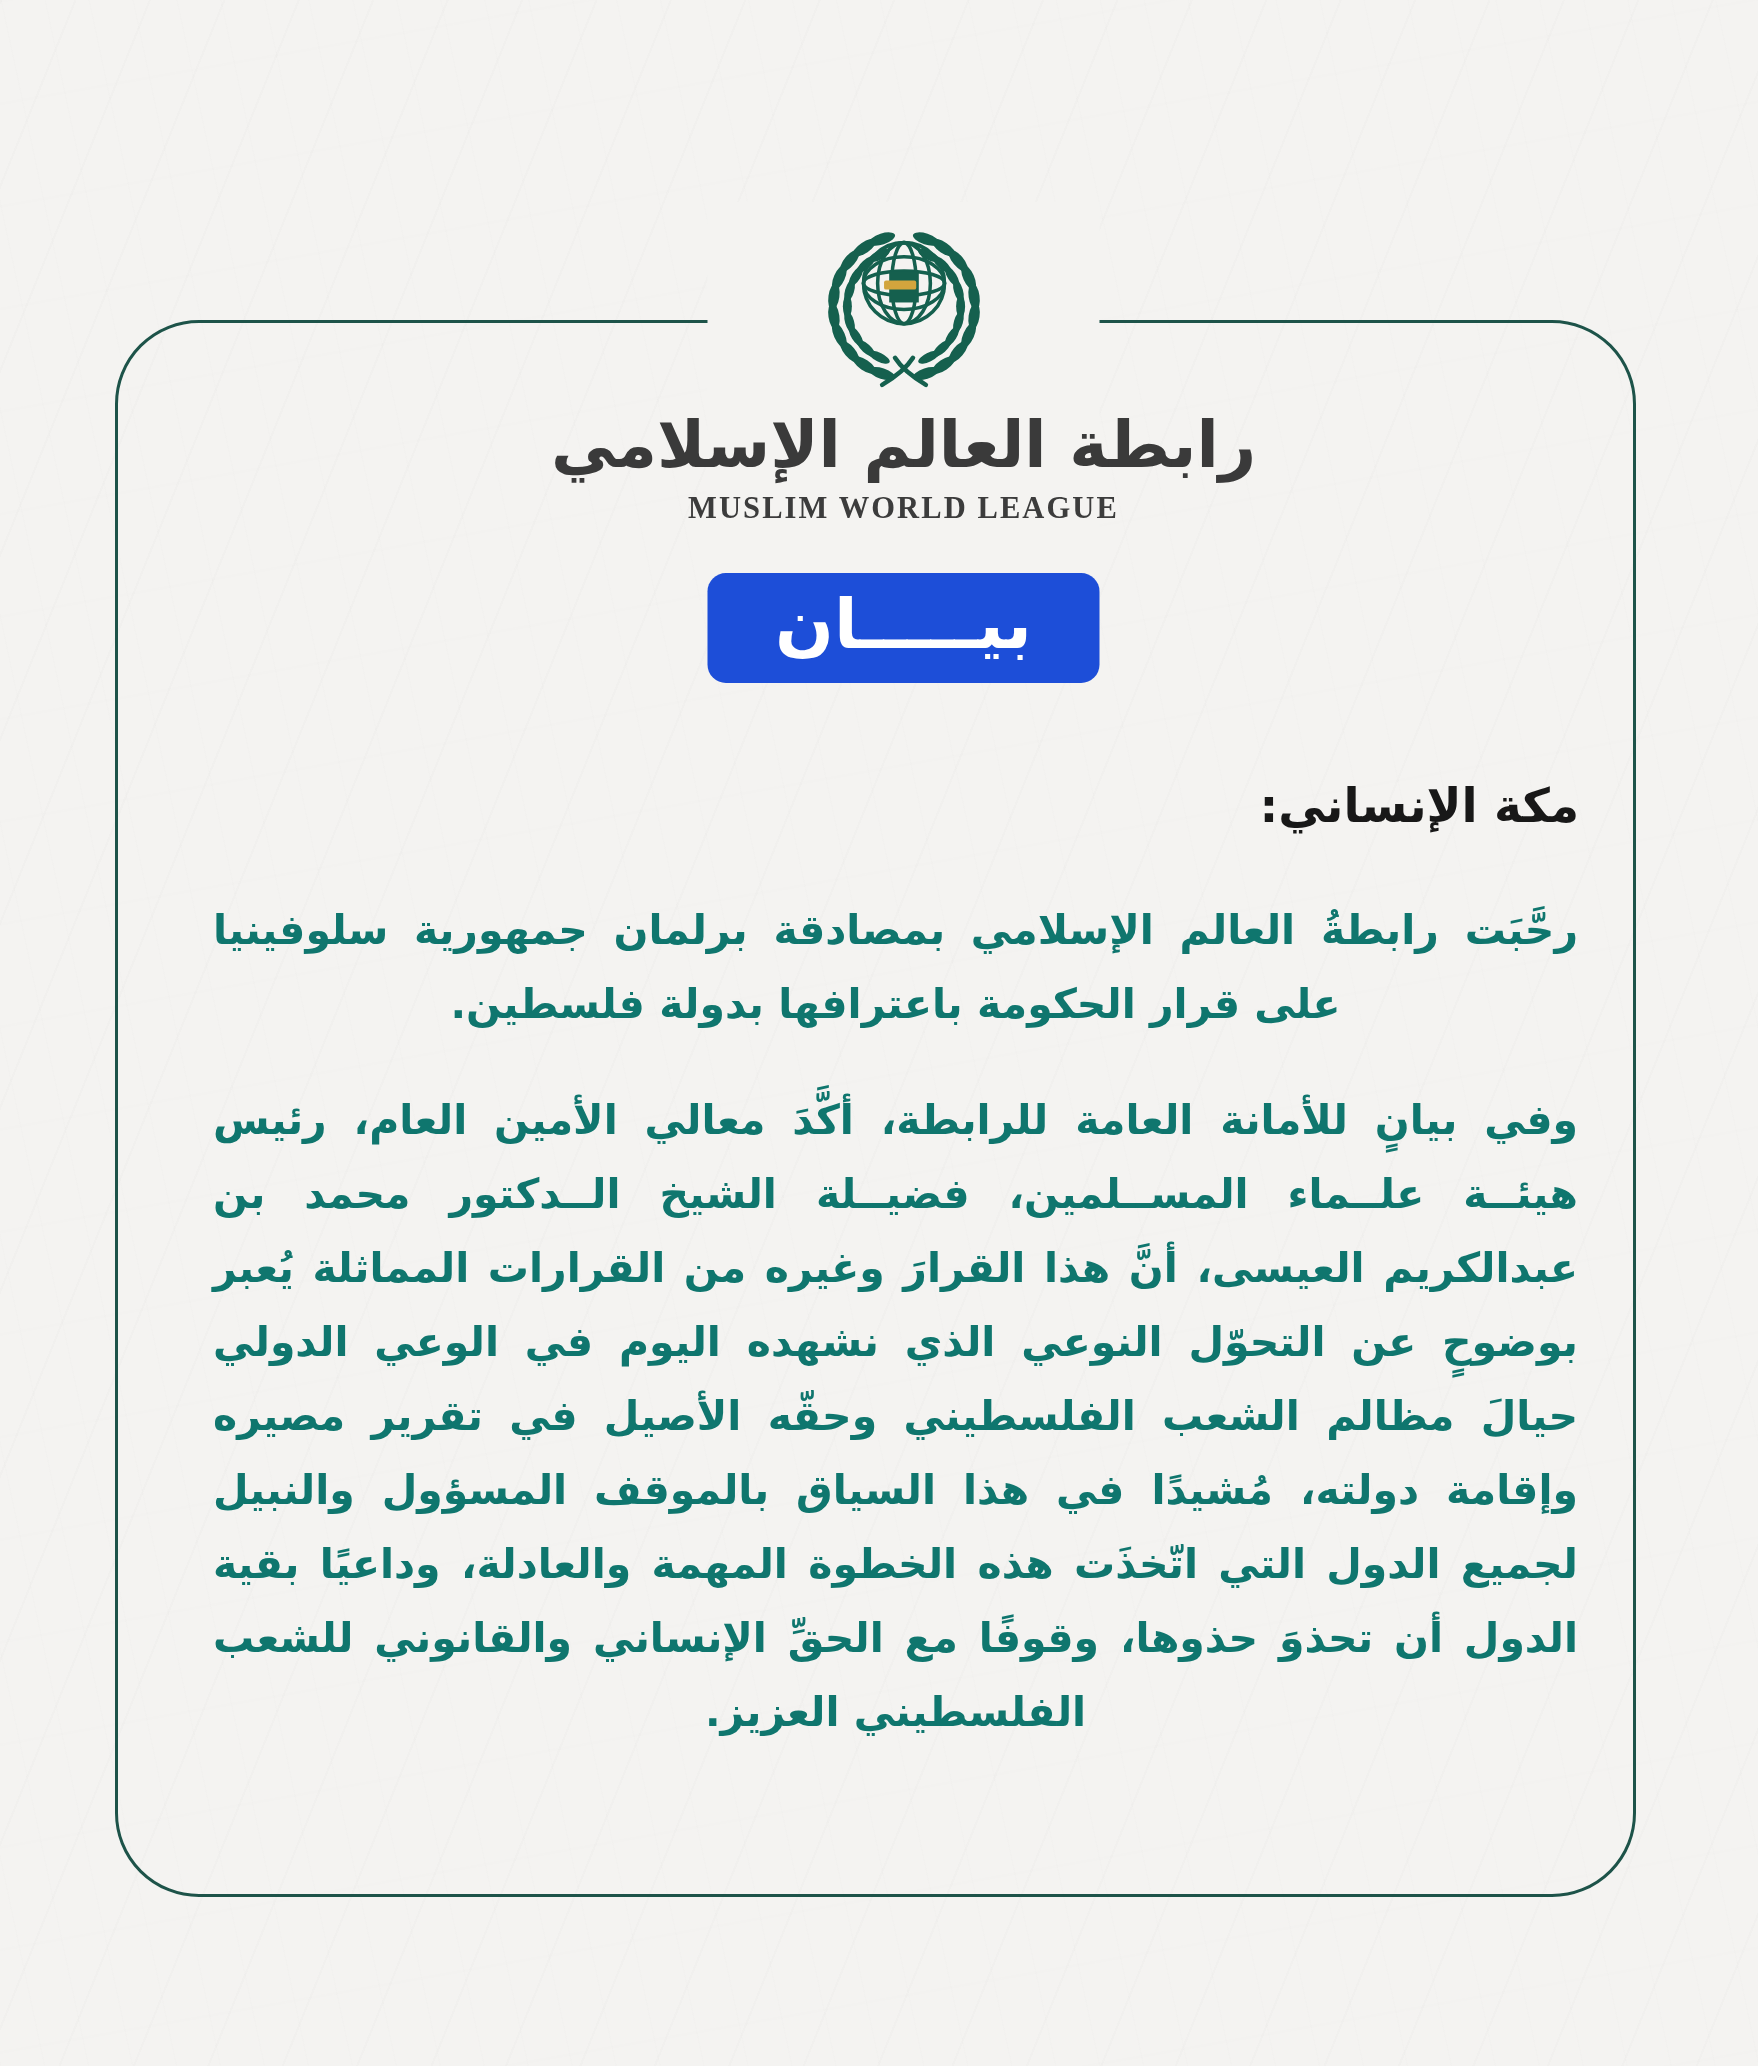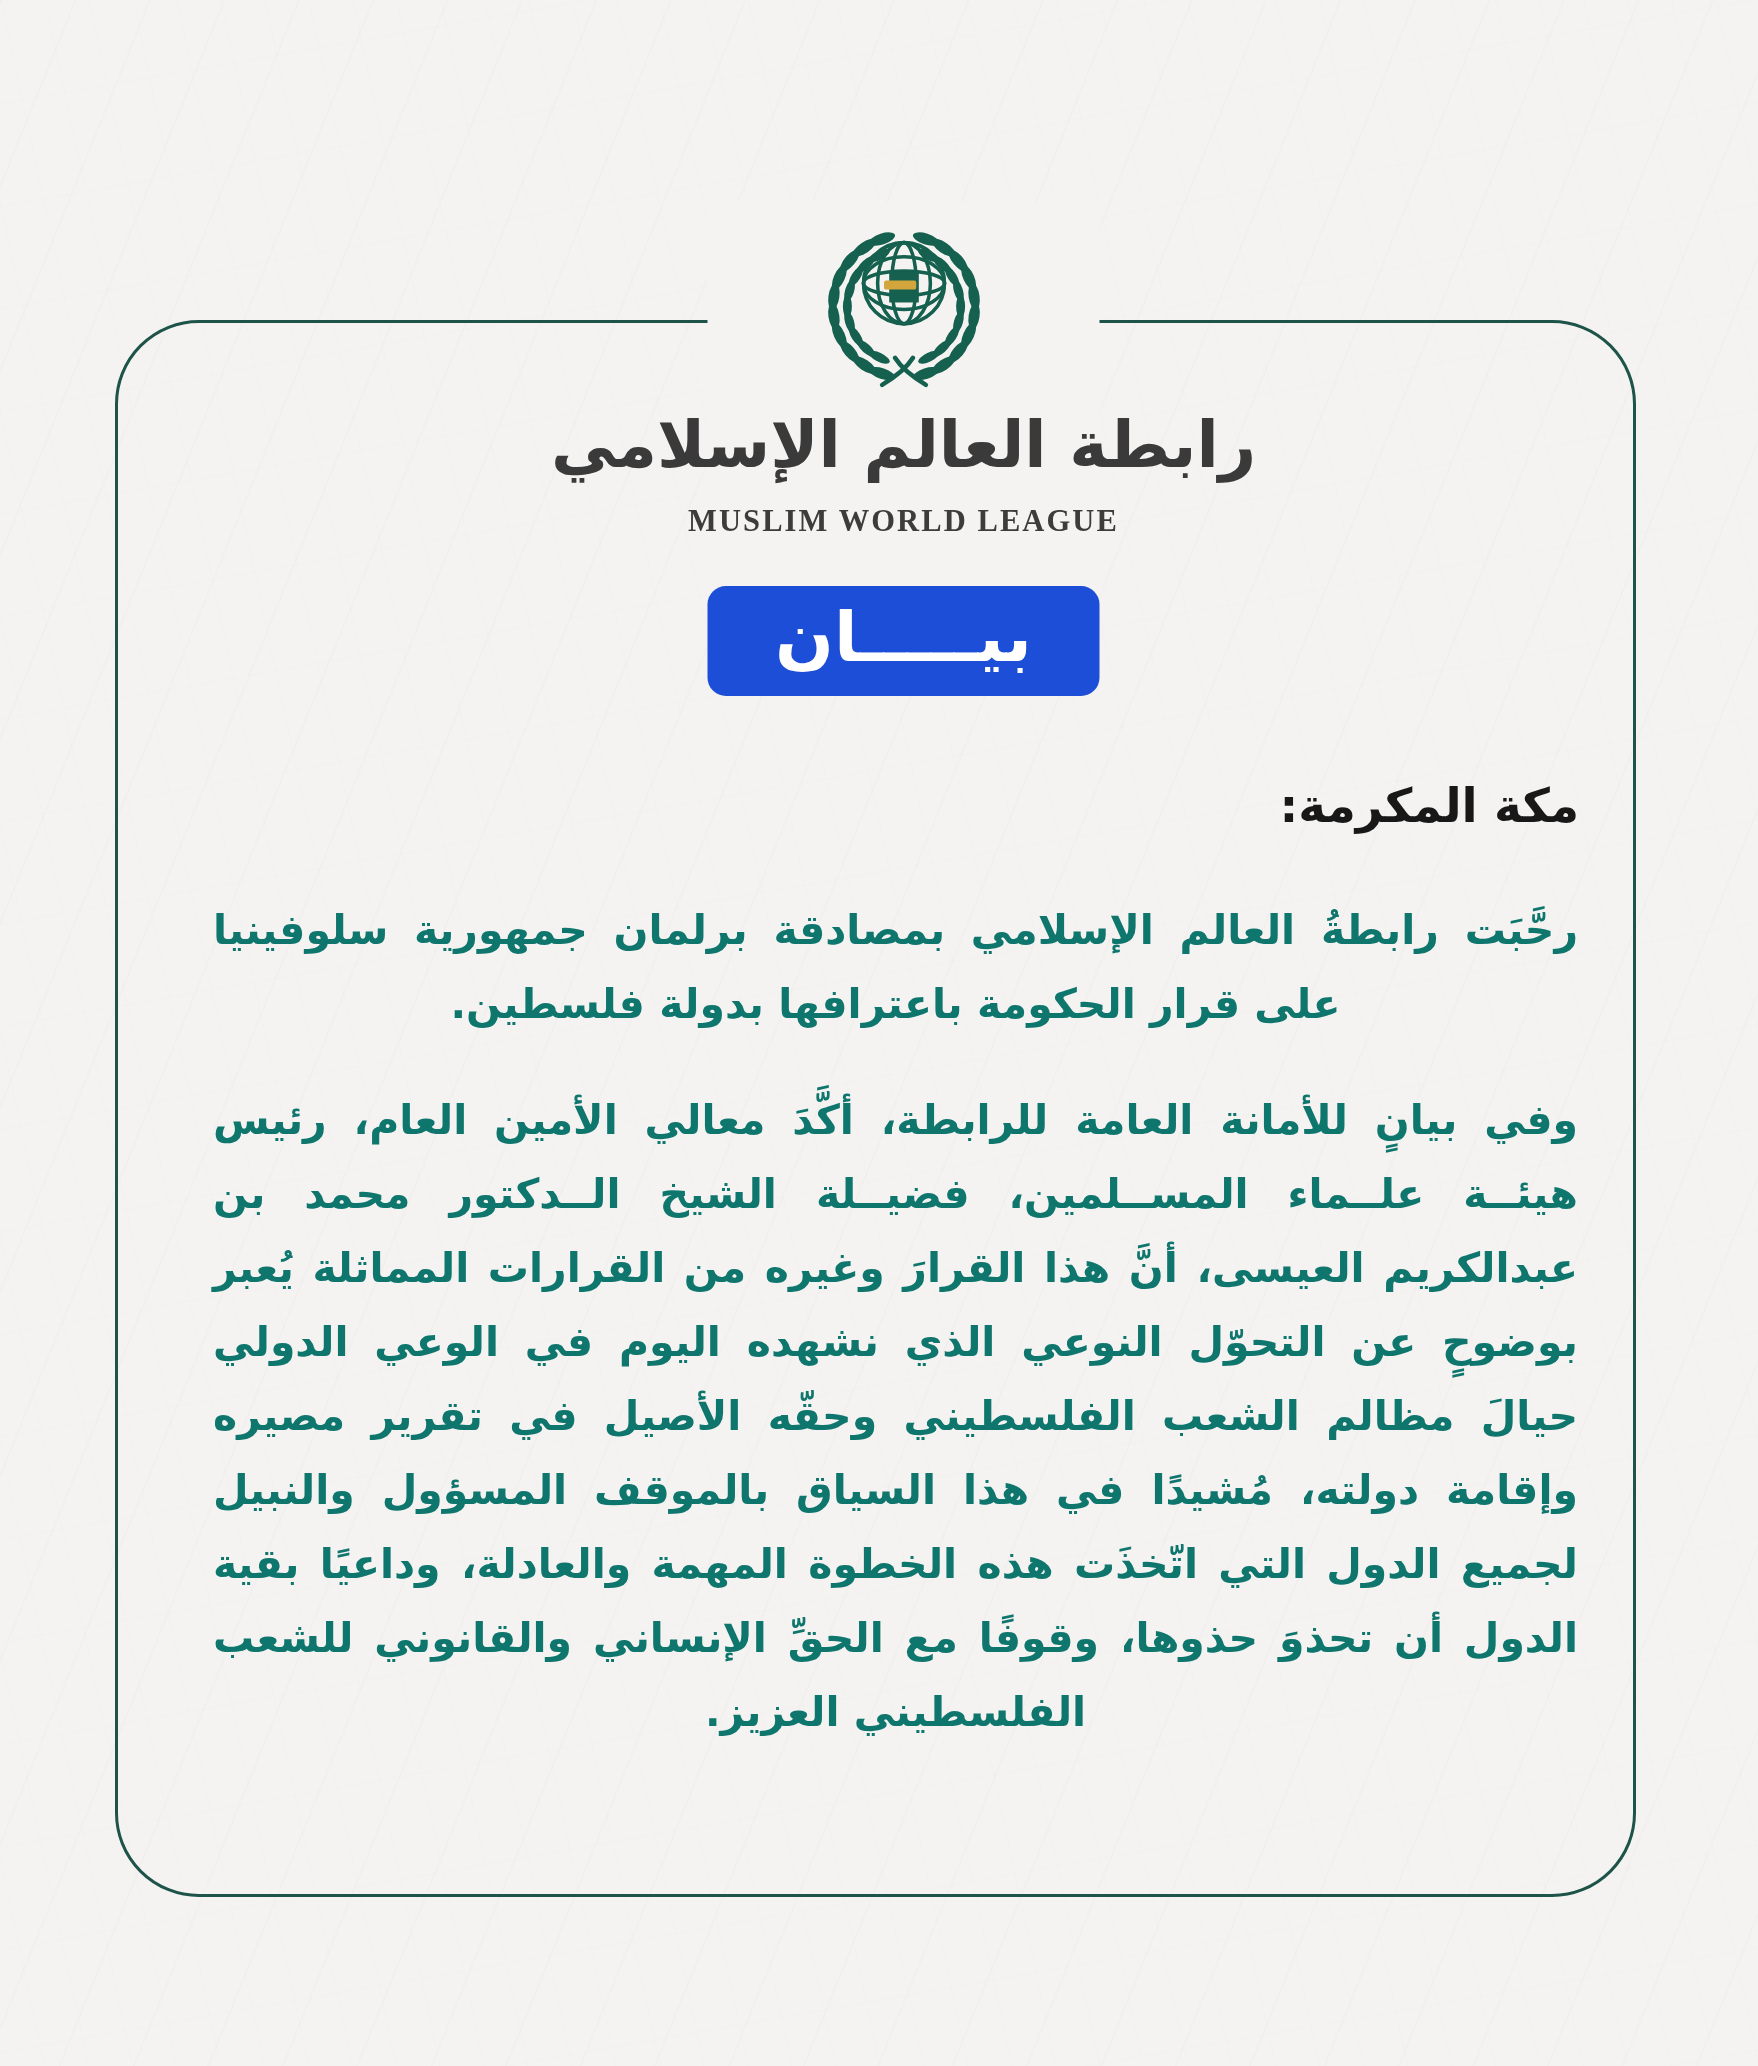--- a/index.html
+++ b/index.html
@@ -45,21 +45,21 @@
 
   .calligraphy {
     margin-top:15.6px;
     direction:rtl;
     white-space:nowrap;
     font-size:65px; font-weight:bold;
     color:#3a3a3a;
     line-height:1.15;
   }
   .org-en {
-    margin-top:22px;
+    margin-top:9px;
     font-family:"Liberation Serif", serif;
     font-size:30.5px; font-weight:bold;
     letter-spacing:2.1px;
     color:#3c3c3c;
     white-space:nowrap;
   }
   .banner {
     margin-top:47px;
     width:392px; height:110px;
     background:#1d4ed8;
@@ -174,20 +174,20 @@
     <div class="calligraphy">رابطة العالم الإسلامي</div>
 
     <div class="org-en">MUSLIM WORLD LEAGUE</div>
 
     <div class="banner">
       <span class="banner-label">بيـــــان</span>
     </div>
   </header>
 
   <main class="content">
-    <h2 class="location-heading">مكة المكرمة:</h2>
+    <h2 class="location-heading">مكة الإنساني:</h2>
 
     <p class="para para-1">رحَّبَت رابطةُ العالم الإسلامي بمصادقة برلمان جمهورية سلوفينيا على قرار الحكومة باعترافها بدولة فلسطين.</p>
 
     <p class="para para-2">وفي بيانٍ للأمانة العامة للرابطة، أكَّدَ معالي الأمين العام، رئيس هيئــة علــماء المســلمين، فضيــلة الشيخ الــدكتور محمد بن عبدالكريم العيسى، أنَّ هذا القرارَ وغيره من القرارات المماثلة يُعبر بوضوحٍ عن التحوّل النوعي الذي نشهده اليوم في الوعي الدولي حيالَ مظالم الشعب الفلسطيني وحقّه الأصيل في تقرير مصيره وإقامة دولته، مُشيدًا في هذا السياق بالموقف المسؤول والنبيل لجميع الدول التي اتّخذَت هذه الخطوة المهمة والعادلة، وداعيًا بقية الدول أن تحذوَ حذوها، وقوفًا مع الحقِّ الإنساني والقانوني للشعب الفلسطيني العزيز.</p>
   </main>
 </div>
 
 
 </body></html>

